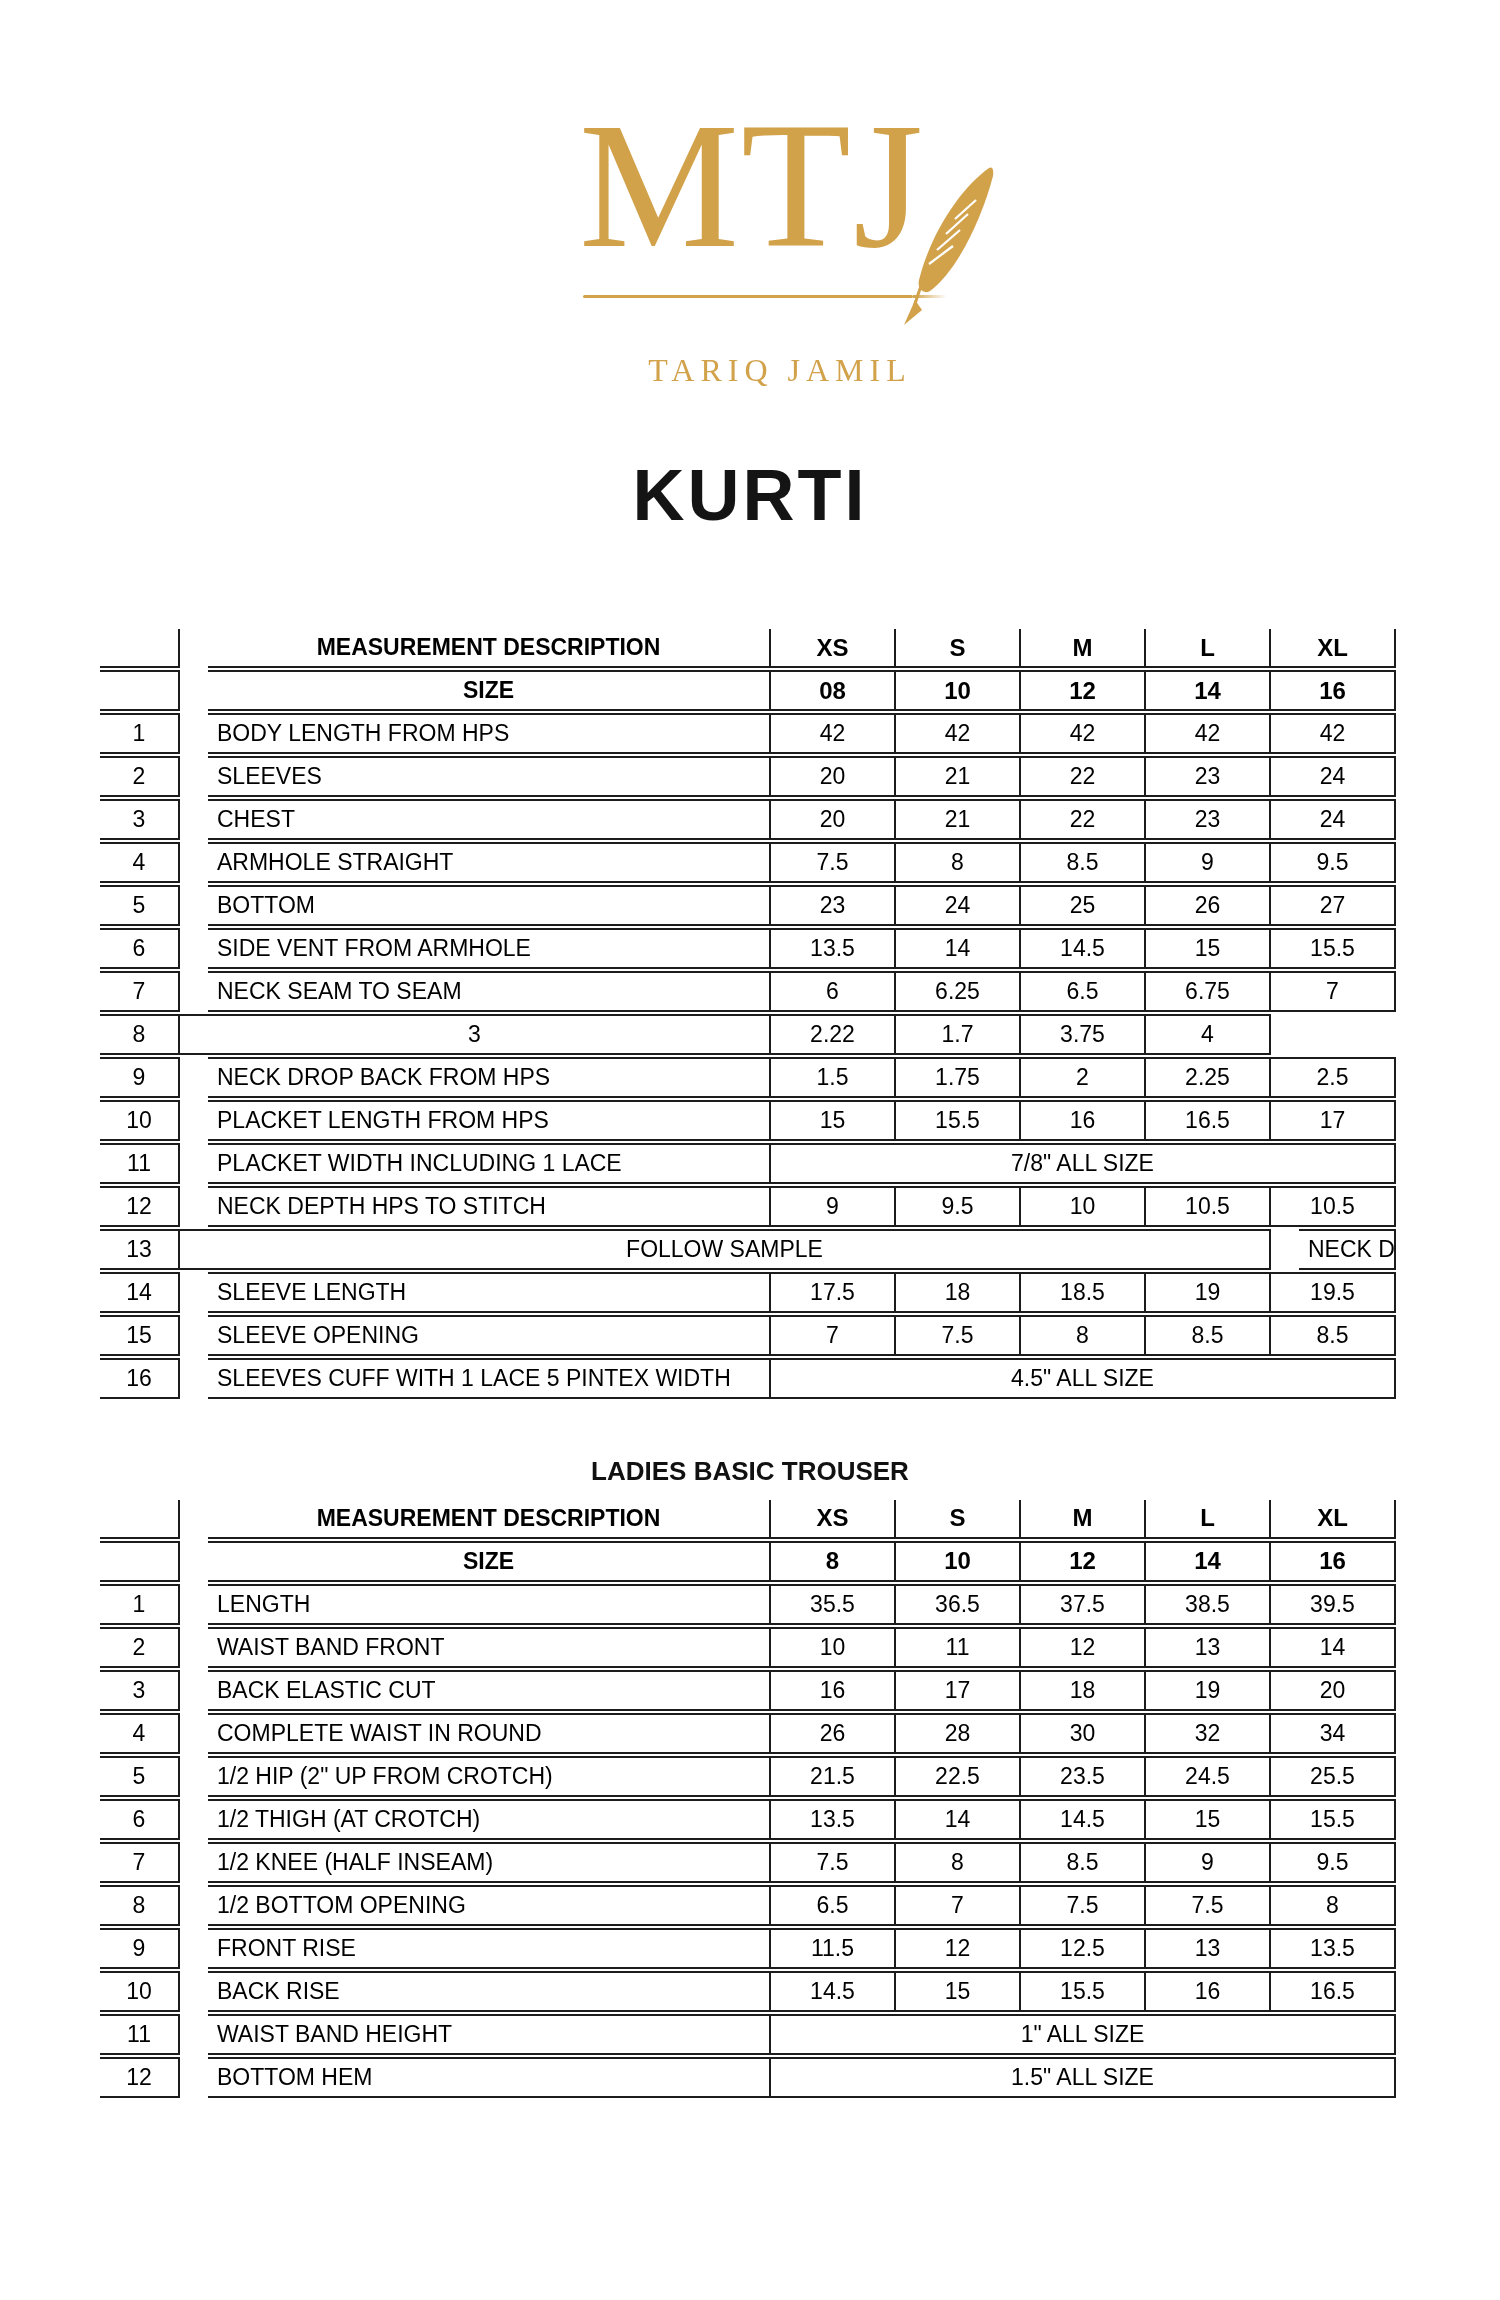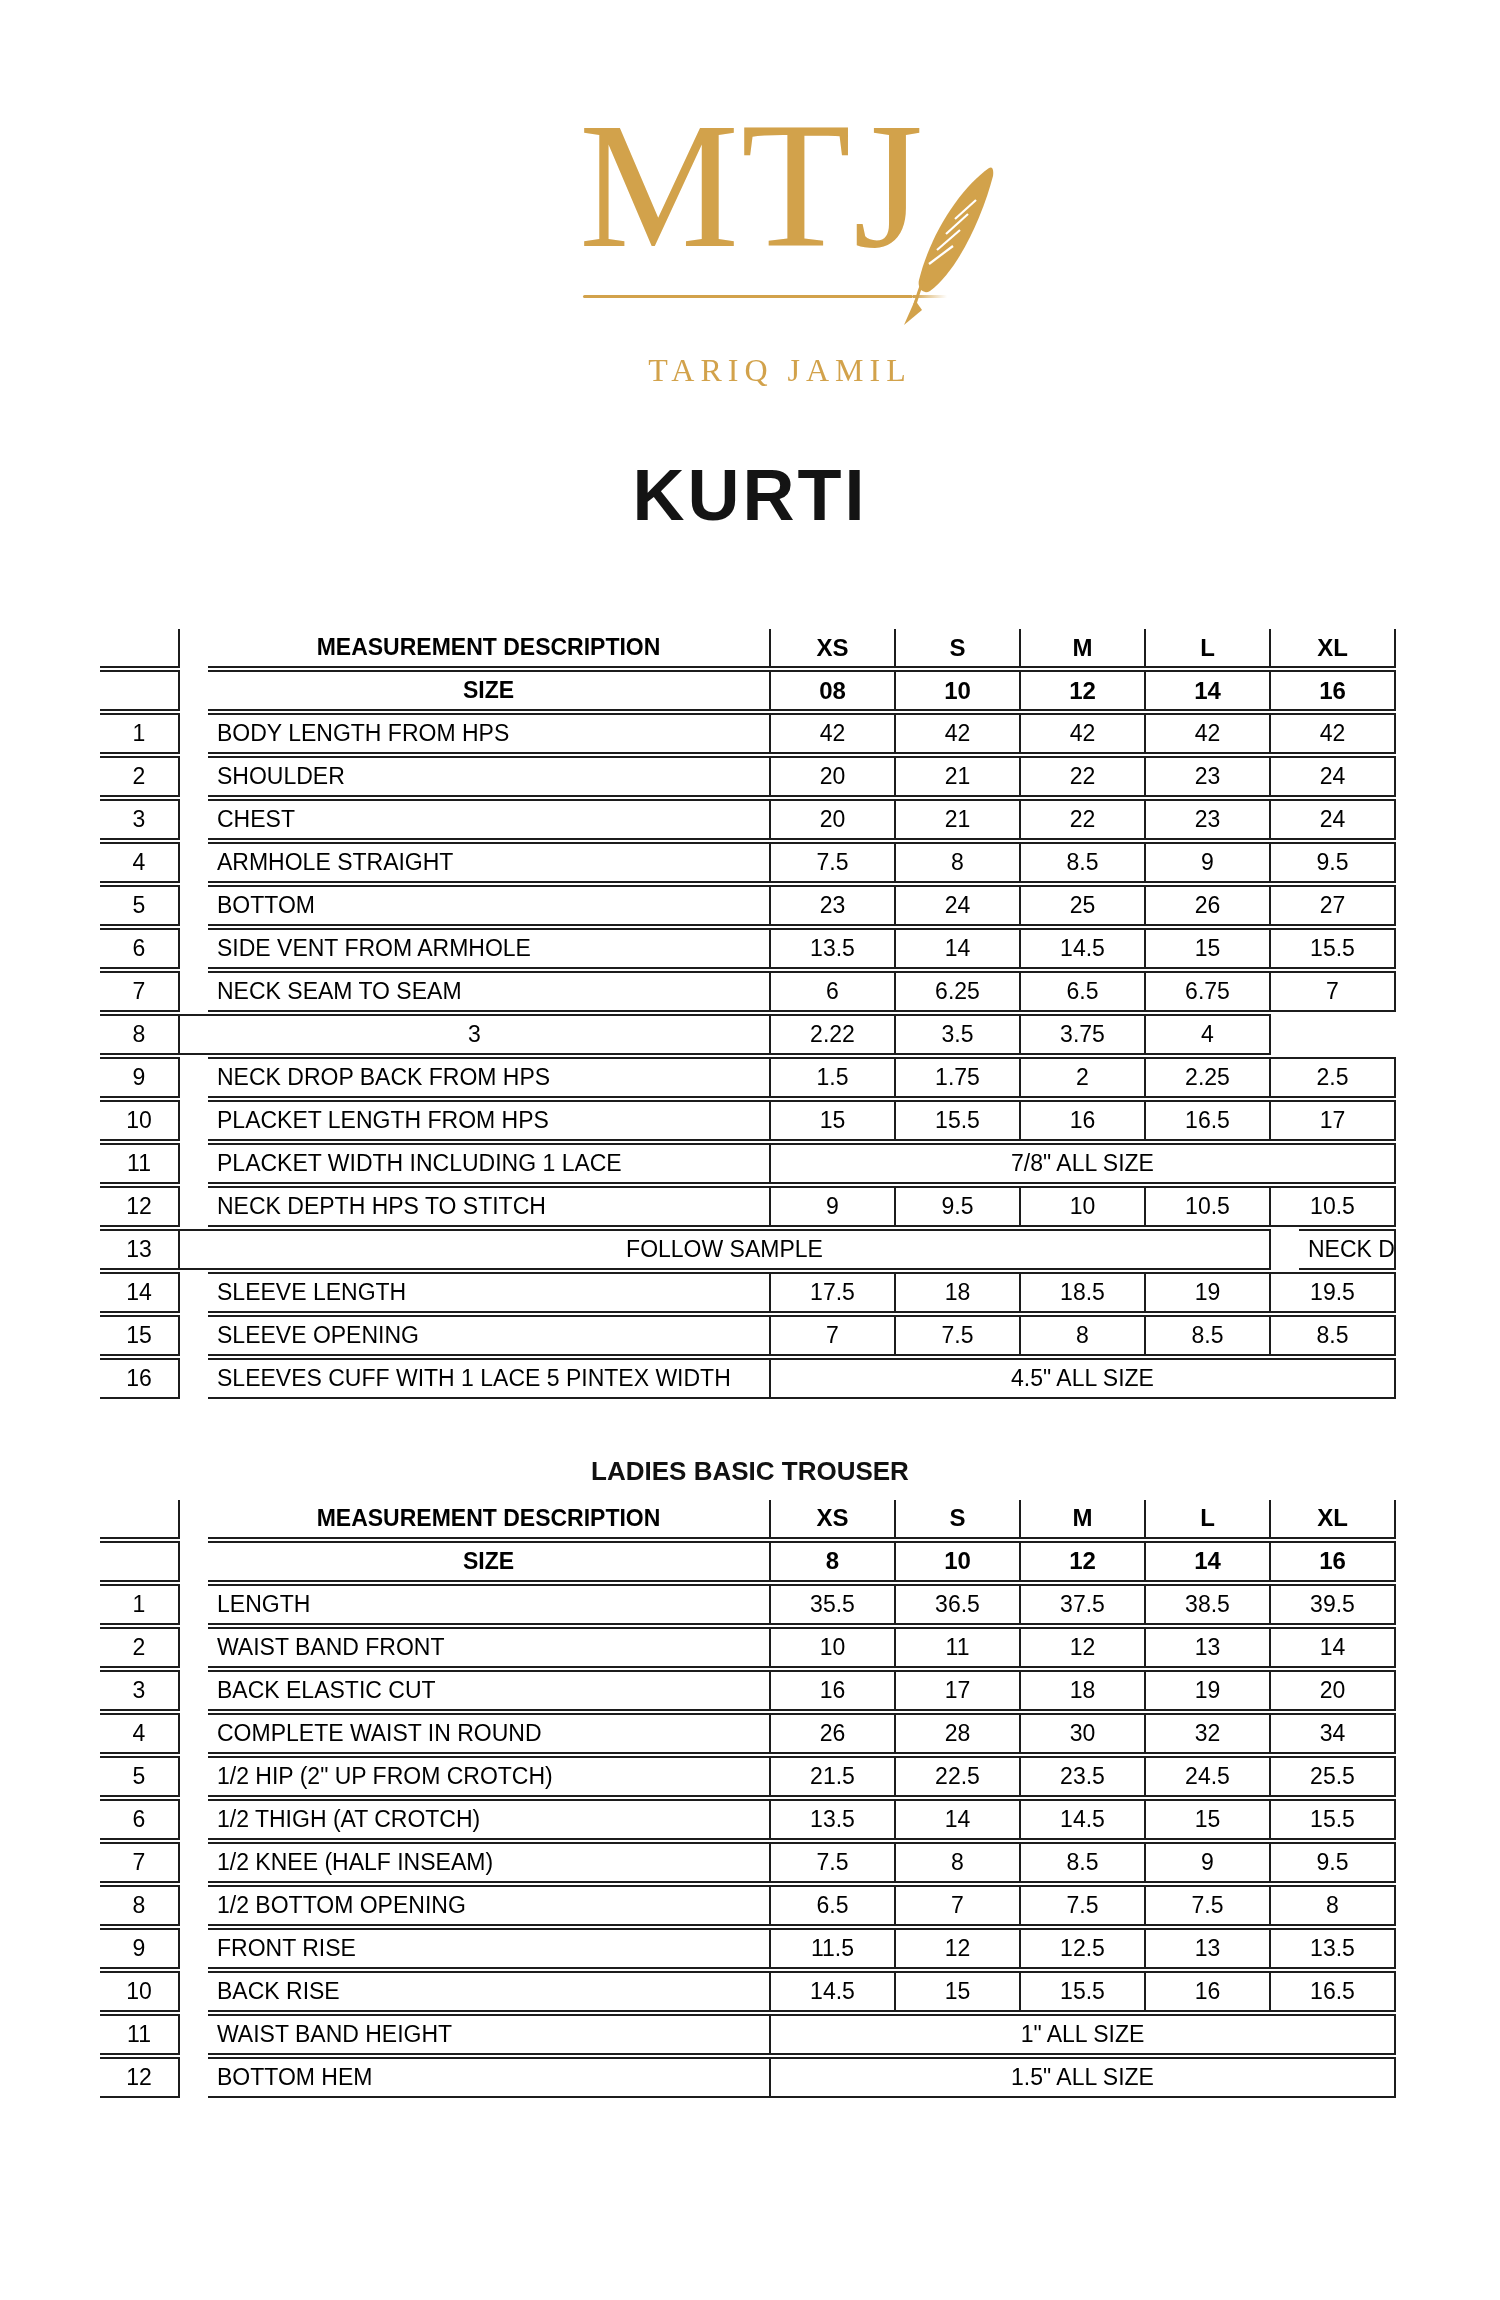--- a/index.html
+++ b/index.html
@@ -107,21 +107,21 @@
         <div class="c num">1</div>
         <div class="c desc">BODY LENGTH FROM HPS</div>
         <div class="c val">42</div>
         <div class="c val">42</div>
         <div class="c val">42</div>
         <div class="c val">42</div>
         <div class="c val">42</div>
       </div>
       <div class="trow">
         <div class="c num">2</div>
-        <div class="c desc">SHOULDER</div>
+        <div class="c desc">SLEEVES</div>
         <div class="c val">20</div>
         <div class="c val">21</div>
         <div class="c val">22</div>
         <div class="c val">23</div>
         <div class="c val">24</div>
       </div>
       <div class="trow">
         <div class="c num">3</div>
         <div class="c desc">CHEST</div>
         <div class="c val">20</div>
@@ -163,21 +163,21 @@
         <div class="c val">6</div>
         <div class="c val">6.25</div>
         <div class="c val">6.5</div>
         <div class="c val">6.75</div>
         <div class="c val">7</div>
       </div>
       <div class="trow">
         <div class="c num">8</div>
         <div class="c val">3</div>
         <div class="c val">2.22</div>
-        <div class="c val">3.5</div>
+        <div class="c val">1.7</div>
         <div class="c val">3.75</div>
         <div class="c val">4</div>
       </div>
       <div class="trow">
         <div class="c num">9</div>
         <div class="c desc">NECK DROP BACK FROM HPS</div>
         <div class="c val">1.5</div>
         <div class="c val">1.75</div>
         <div class="c val">2</div>
         <div class="c val">2.25</div>

